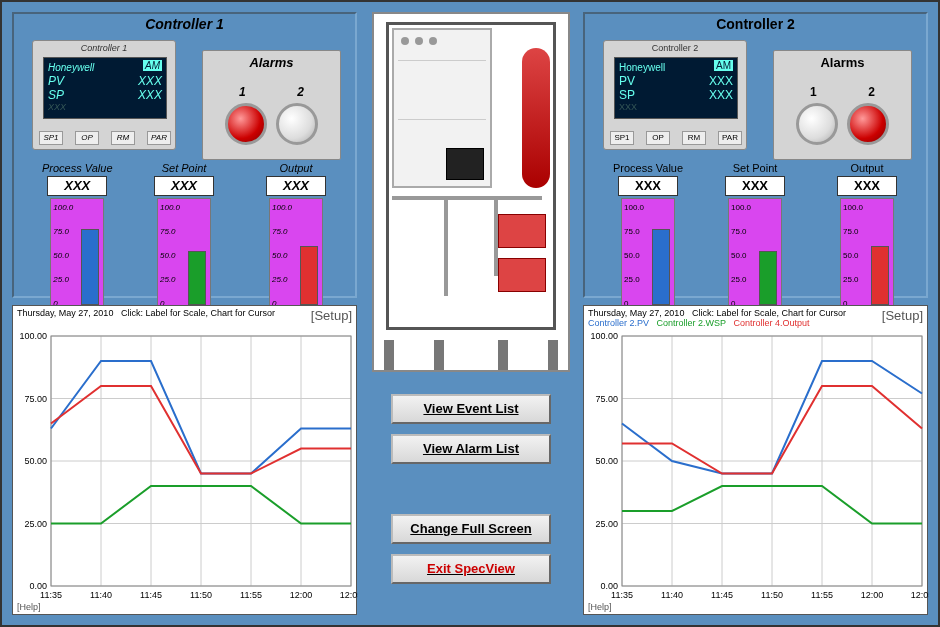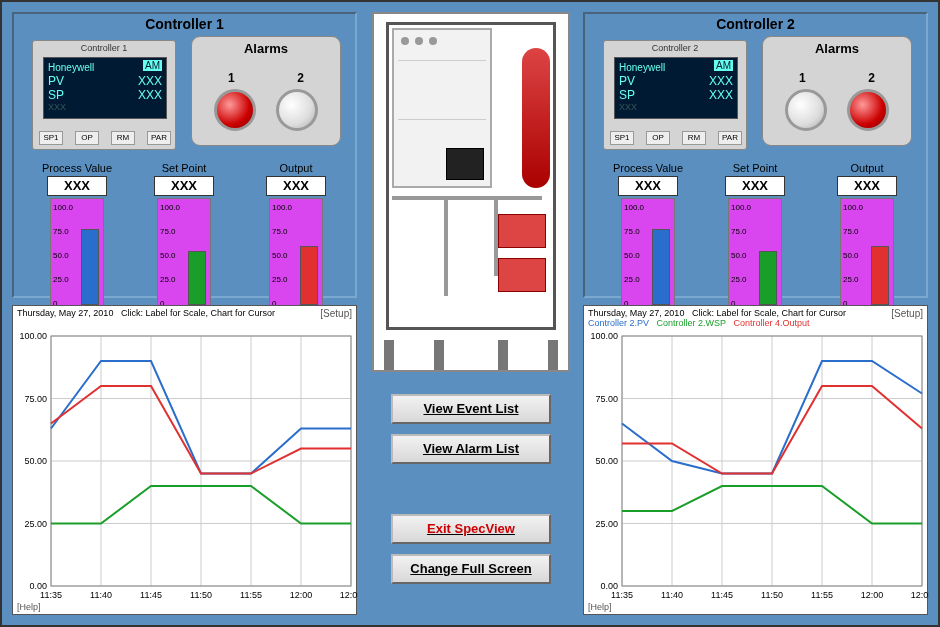--- a/index.html
+++ b/index.html
@@ -4,21 +4,21 @@
 <style>
   * { box-sizing: border-box; margin: 0; padding: 0; }
   html, body { width: 940px; height: 627px; font-family: Arial, sans-serif; }
   body { background: #5a8fbf; border: 2px solid #333; position: relative; }
 
   
   .ctrl-panel {
     position: absolute; top: 10px; width: 345px; height: 286px;
     background: #5a8fbf; border: 2px inset #7aa8d0;
   }
-  #ctrl1 { left: 10px; }
+  #ctrl1 { left: 10px; font-style: italic; }
   #ctrl2 { right: 10px; }
 
   .ctrl-title {
     font-weight: bold; font-size: 14px; text-align: center; padding-top: 2px;
     color: #000;
   }
 
   .device-box {
     position: absolute; left: 18px; top: 26px; width: 144px; height: 110px;
     background: #d4d4d4; border: 1px solid #888; border-radius: 3px;
@@ -38,22 +38,22 @@
   .device-btns {
     position: absolute; left: 6px; bottom: 4px; width: 132px; font-size: 8px;
     display: flex; gap: 12px;
   }
   .device-btns div {
     flex: 1; background: #eee; border: 1px solid #999; text-align: center;
     line-height: 12px;
   }
 
   .alarms-box {
-    position: absolute; right: 14px; top: 22px; width: 150px; height: 110px;
-    background: #d4d4d4; border: 1px solid #888; border-radius: 9px;
+    position: absolute; right: 14px; top: 36px; width: 139px; height: 110px;
+    background: #d4d4d4; border: 1px solid #888; border-radius: 2px;
   }
   .alarms-title { font-weight: bold; font-size: 13px; text-align: center; padding-top: 4px; }
   .alarm-num { position: absolute; top: 34px; font-size: 12px; font-weight: bold; }
   .alarm-num.a1 { left: 36px; } .alarm-num.a2 { right: 36px; }
   .alarm-led {
     position: absolute; top: 52px; width: 42px; height: 42px; border-radius: 50%;
     border: 3px solid #999;
   }
   .alarm-led.a1 { left: 22px; } .alarm-led.a2 { right: 22px; }
   .led-red   { background: radial-gradient(circle at 35% 35%, #ff9a9a, #cc0000 60%, #800000); }
@@ -106,21 +106,21 @@
   }
   .center-btn.red { color: #c00; }
 
   
   .trend {
     position: absolute; bottom: 10px; width: 345px; height: 310px;
     background: #fff; border: 1px solid #555;
   }
   #trend1 { left: 10px; } #trend2 { right: 10px; }
   .trend-hdr { font-size: 9px; padding: 2px 4px 0; color: #000; }
-  .trend-setup { float: right; color: #555; font-size: 10px; }
+  .trend-setup { float: right; color: #555; font-size: 13px; }
   .trend-legend { font-size: 9px; padding: 0 4px 2px; }
   .trend-legend .s1 { color: #2a6ecc; }
   .trend-legend .s2 { color: #1a9e2a; }
   .trend-legend .s3 { color: #e03030; }
   .trend-help { position: absolute; left: 4px; bottom: 2px; font-size: 9px; color: #555; }
   .trend svg { position: absolute; left: 0; top: 24px; width: 345px; height: 282px; }
 </style>
 </head>
 <body>
 
@@ -255,22 +255,22 @@
       <div style="left:10px"></div>
         <div style="left:60px"></div>
       <div style="right:60px"></div>
         <div style="right:10px"></div>
     </div>
   </div>
   <div style="height:12px"></div>
   <button class="center-btn">View Event List</button>
   <button class="center-btn">View Alarm List</button>
   <div style="height:40px"></div>
+  <button class="center-btn">Change Full Screen</button>
   <button class="center-btn red">Exit SpecView</button>
-  <button class="center-btn">Change Full Screen</button>
 </div>
 
 <div id="trend1" class="trend">
     <div class="trend-hdr"><span>Thursday, May 27, 2010</span>&nbsp;&nbsp;&nbsp;<span>Click: Label for Scale, Chart for Cursor</span><span class="trend-setup">[Setup]</span></div>
     <div class="trend-help">[Help]</div>
     <svg viewBox="0 0 345 282">
       <line x1="38" x2="338" y1="256" y2="256" stroke="#ccc"></line>
       <text x="34" y="259" text-anchor="end" font-size="9">0.00</text>
       <line x1="38" x2="338" y1="193.5" y2="193.5" stroke="#ccc"></line>
       <text x="34" y="196.5" text-anchor="end" font-size="9">25.00</text>

